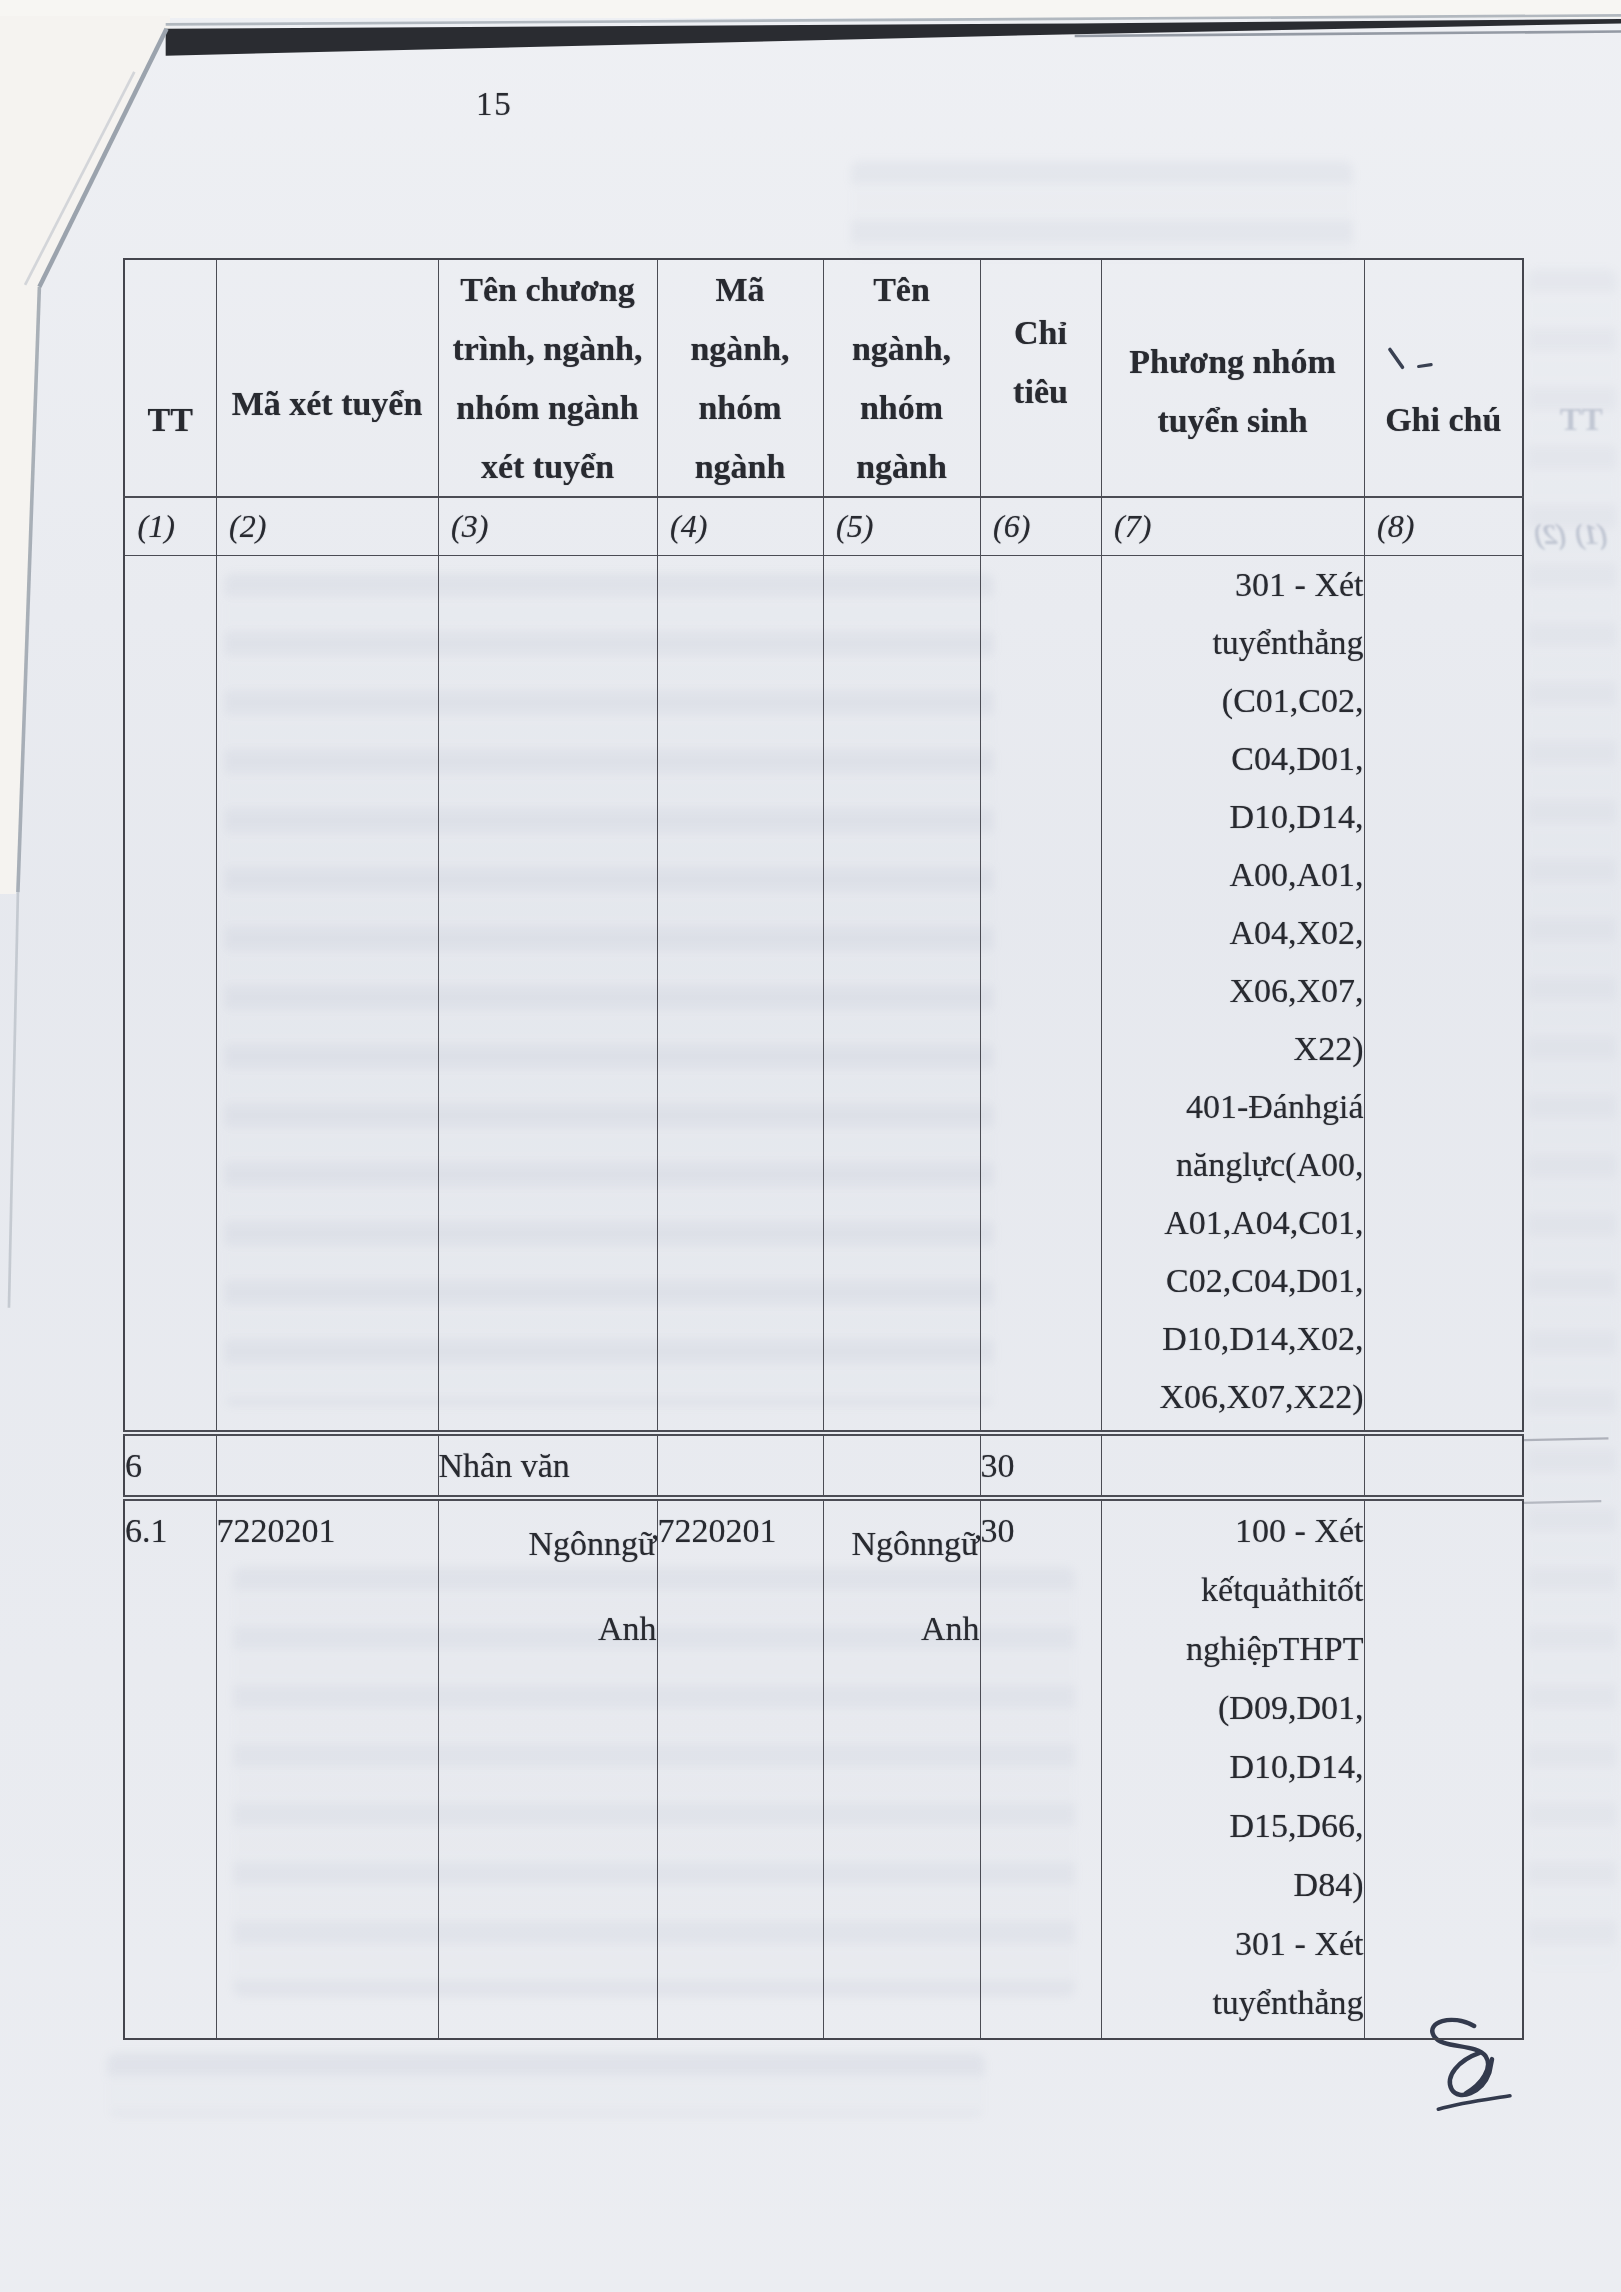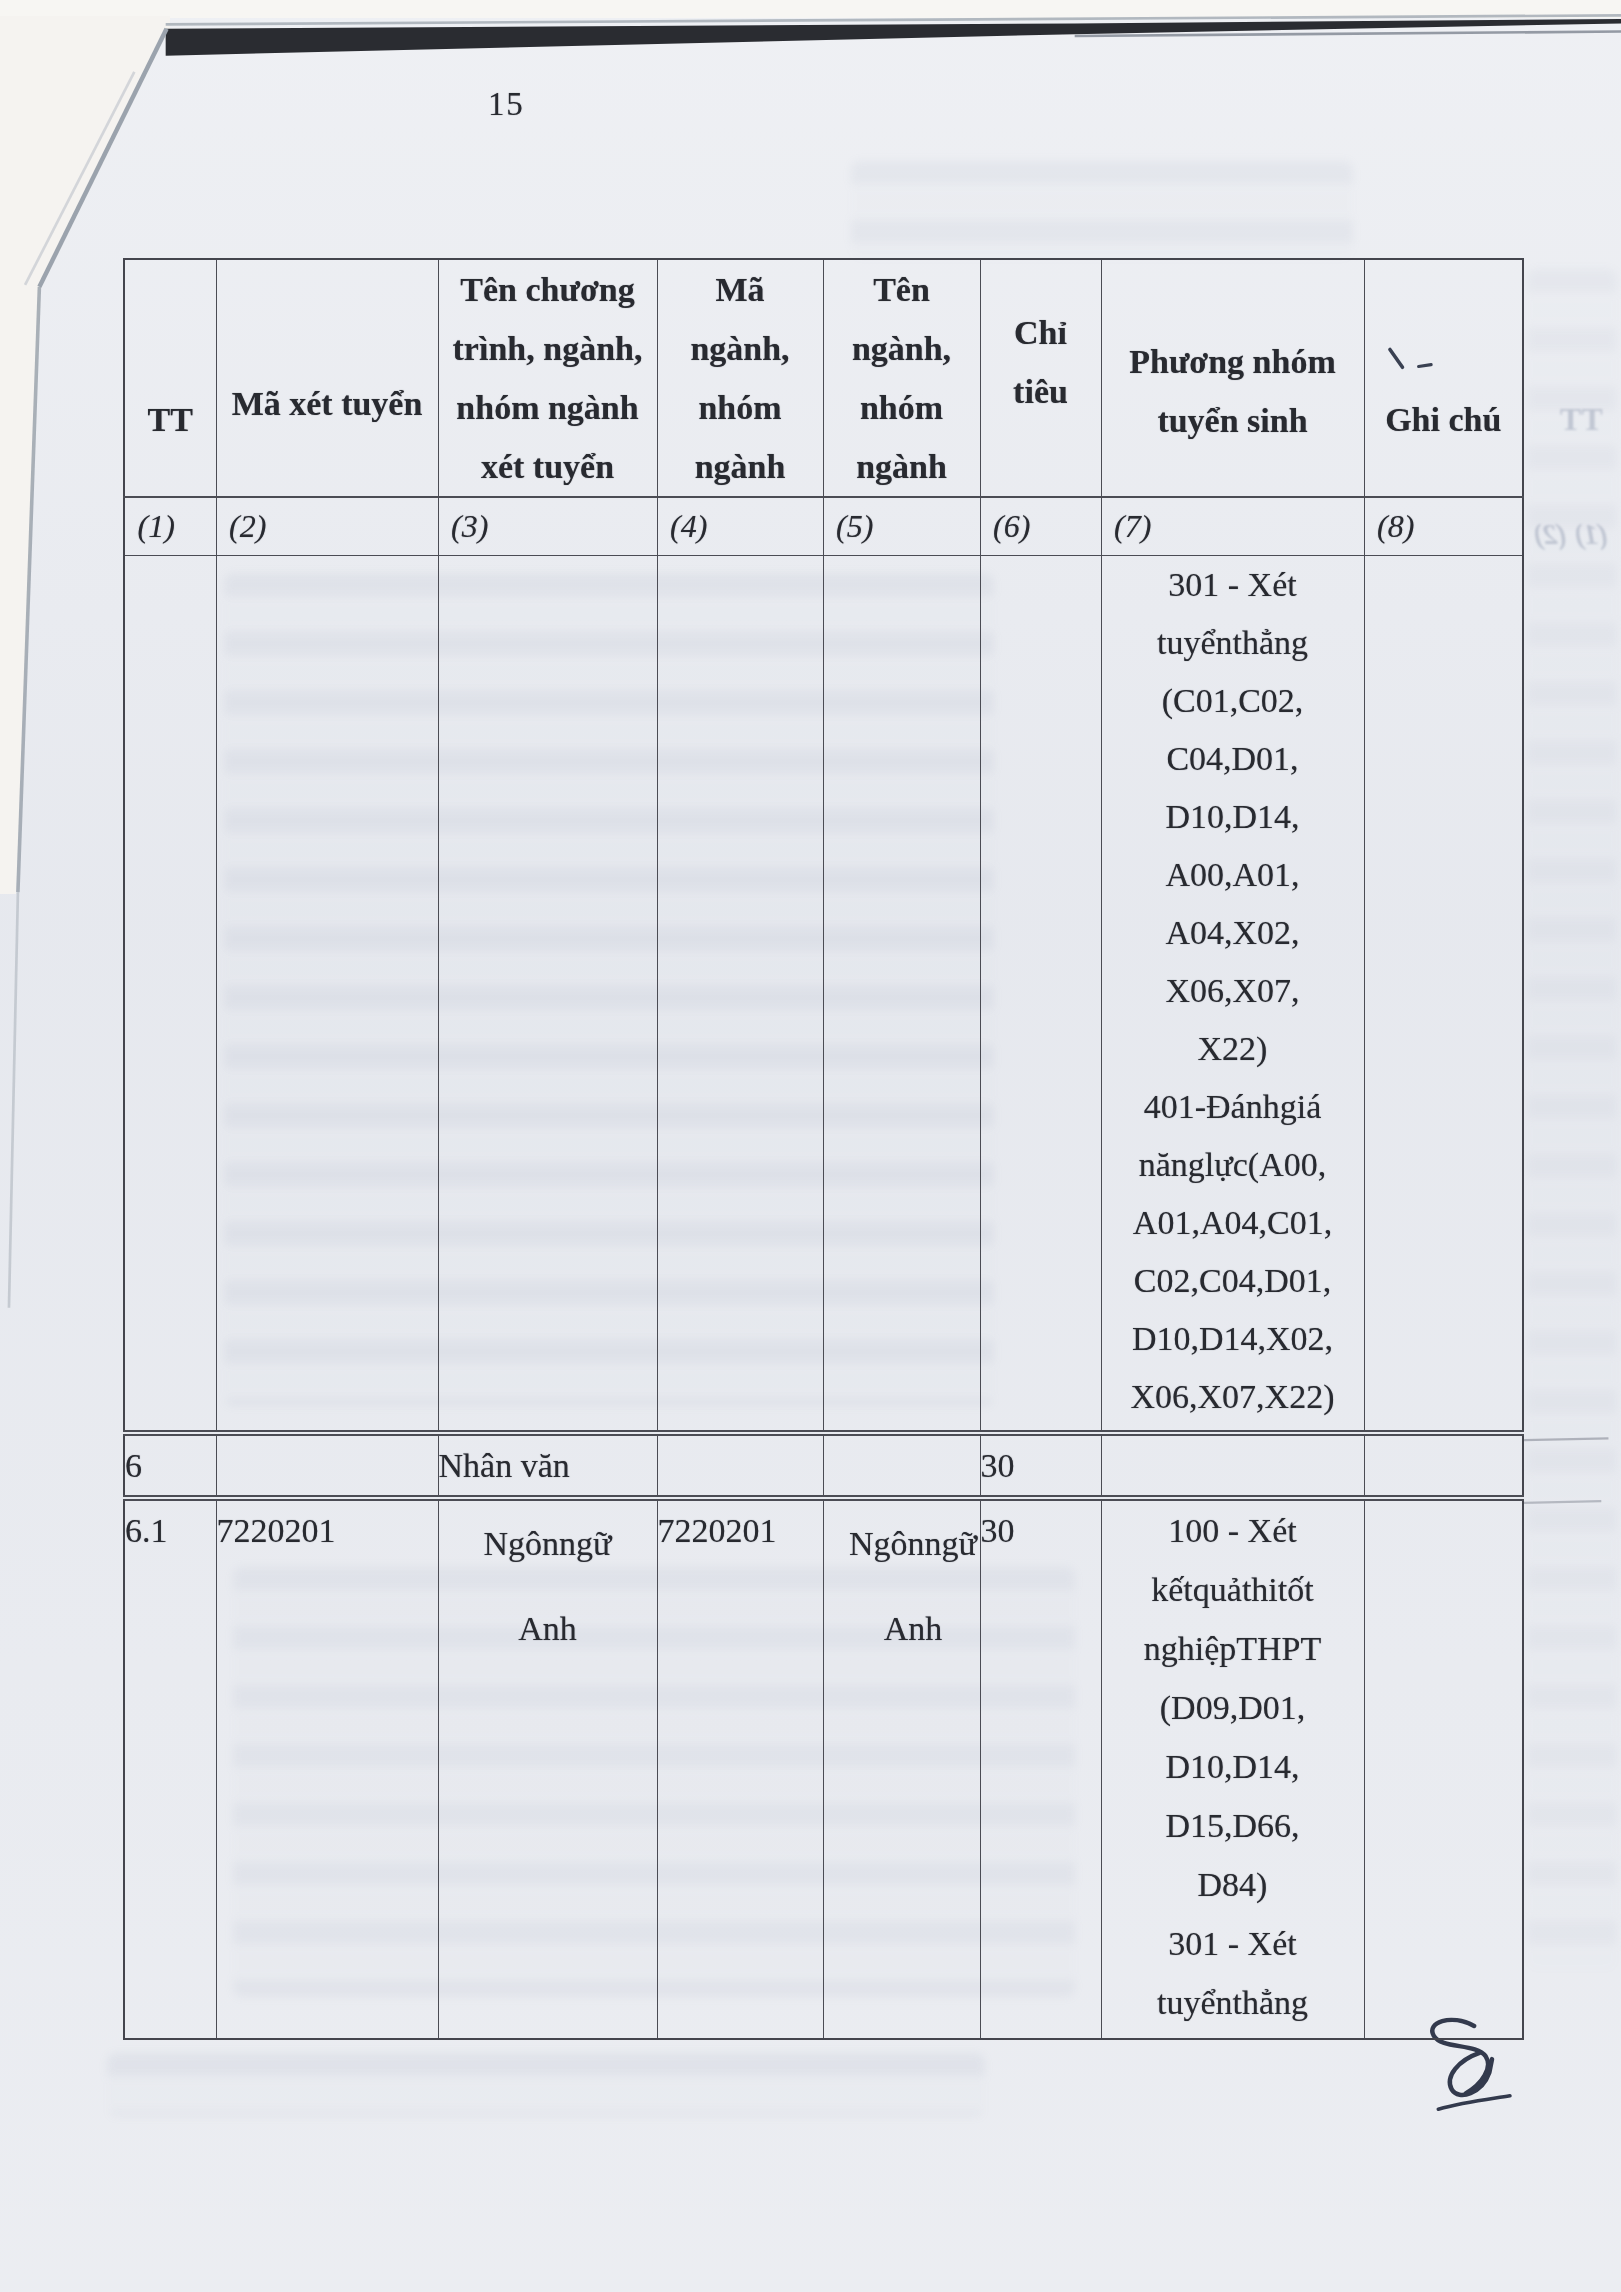--- a/index.html
+++ b/index.html
@@ -18,21 +18,21 @@
   
   .top-white{position:absolute;left:0;top:0;width:1621px;height:18px;background:#f7f6f3;}
   .corner-wedge{
     position:absolute;left:0;top:0;width:197px;height:905px;
     background:#f5f3f0;
     clip-path:polygon(0 16px,170px 16px,170px 27px,41px 288px,16px 894px,0 894px);
   }
   .artifact-svg{position:absolute;left:0;top:0;pointer-events:none;}
 
   .page-number{
-    position:absolute;left:488px;top:86px;
+    position:absolute;left:476px;top:86px;
     font-size:33px;letter-spacing:1.8px;
   }
 
   
   .smudge{
     position:absolute;
     background:repeating-linear-gradient(180deg,
        rgba(148,158,182,0.20) 0 23px, rgba(148,158,182,0.03) 23px 59px);
     filter:blur(4.5px);
     border-radius:9px;
@@ -63,21 +63,21 @@
   tr.r6 td{height:57px;border-top:6.3px double #4b4c54;line-height:59px;}
   tr.r61 td{height:537px;border-top:6.3px double #4b4c54;}
 
   .hblock{display:block;line-height:59px;}
   .shift-d48{transform:translateY(41px);}
   .shift-d28{transform:translateY(25px);}
   .shift-u18{transform:translateY(-16px);}
   .shift-d14{transform:translateY(12.5px);}
 
   .ln{display:flex;justify-content:center;}
-  .jcell .ln{justify-content:center;}
+  .jcell .ln{justify-content:flex-end;}
   .jcell .ln.spread{}
 
   .cell-methods{padding:1.8px 23px 0 23px;}
   .cell-methods .ln{line-height:58px;}
   tr.r61 .cell-methods .ln{line-height:59px;}
   .cell-program{padding:5.4px 10.7px 0 27px;margin-top:36px;}
   .cell-program .ln{line-height:85px;}
   .cell-tt{padding:1.8px 0 0 12.5px;line-height:59px;}
   .cell-code{padding:1.8px 0 0 41px;line-height:59px;}
   .cell-name{padding:1.8px 0 0 27px;line-height:59px;}

